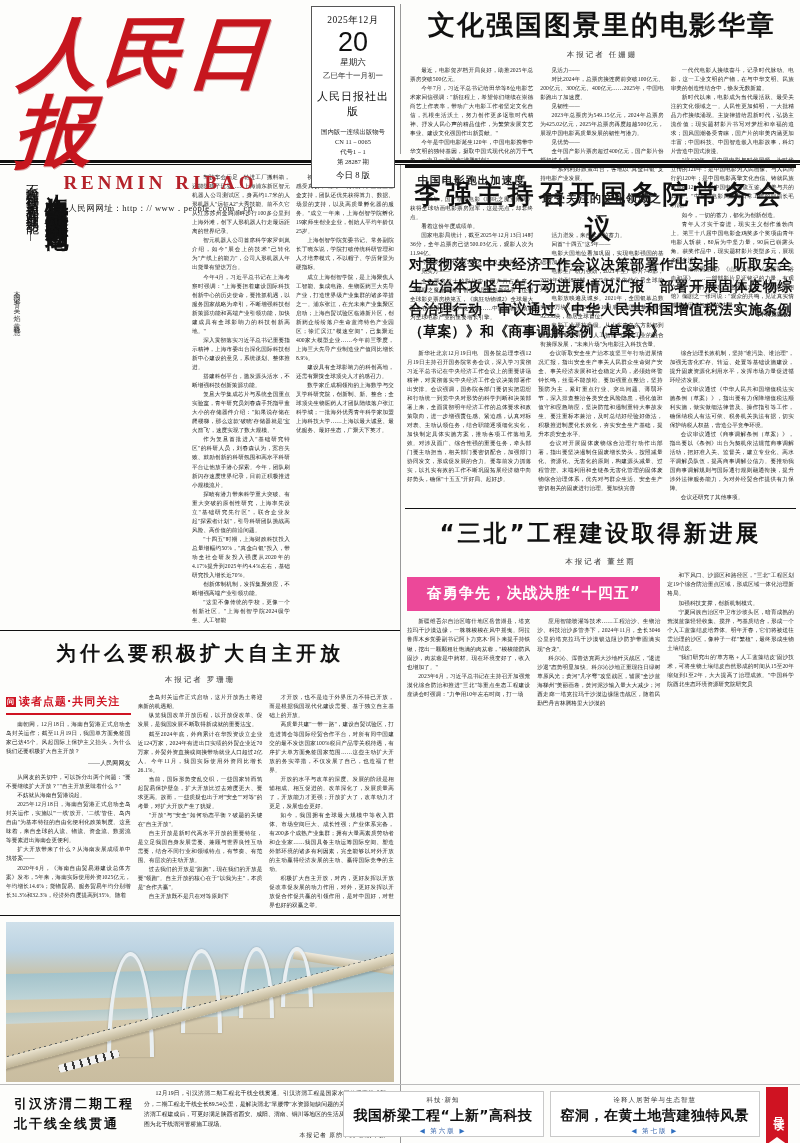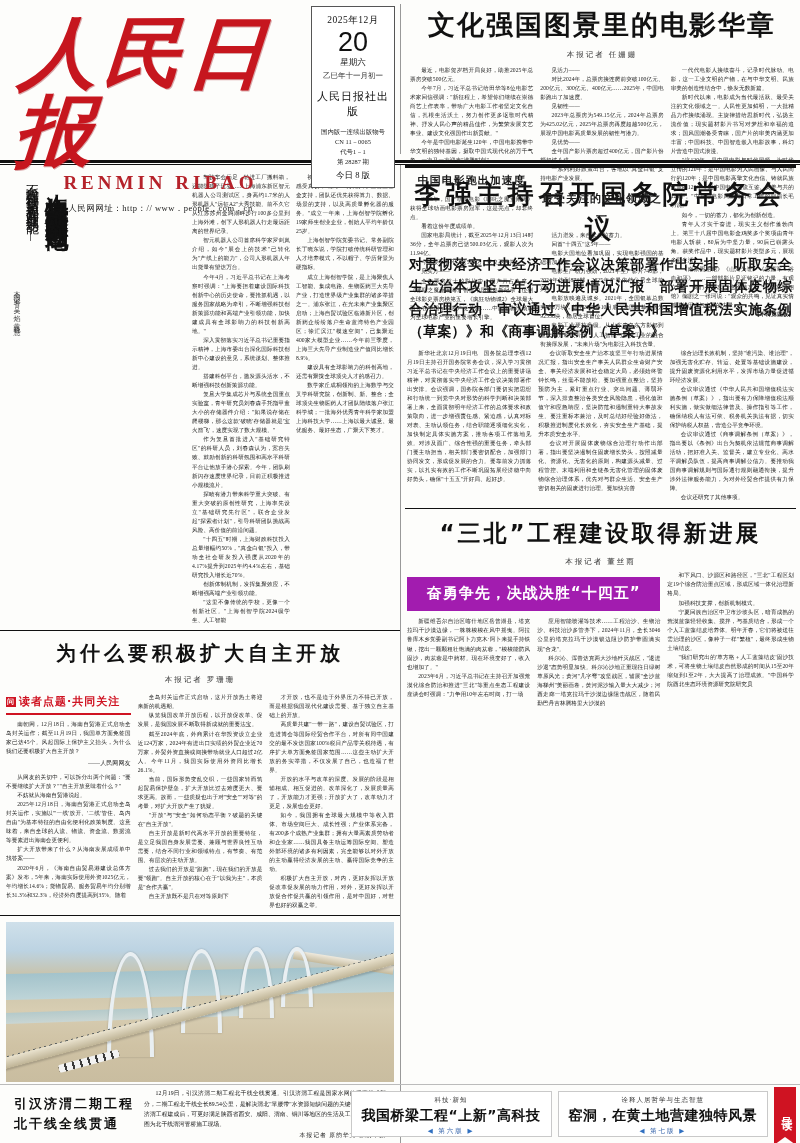--- a/index.html
+++ b/index.html
@@ -242,21 +242,21 @@
   }
   .red-tag .badge {
     display:inline-block; width:10px; height:10px;
     background:#cf1322; color:#fff; font-size:7px;
     line-height:10px; text-align:center; font-weight:bold;
   }
   .attrib { text-align: right; font-size: 6px; margin-top: 3px; }
 
   
   .red-banner {
-    background: #a21caf;
+    background: #ec4899;
     color: #fff;
     font-family: "DejaVu Sans", "Liberation Sans", sans-serif;
     font-weight: bold;
     font-size: 15px;
     letter-spacing: 1px;
     text-align: center;
     padding: 7px 0 8px;
     margin: 6px 7px 6px;
   }
 
@@ -338,21 +338,21 @@
     font-size: 5.8px;
     line-height: 1.75;
     text-align: justify;
     text-indent: 2em;
   }
   .cap-credit { text-align: right; font-size:5.8px; letter-spacing:1px; margin-top:2px;}
 
   
   .footer {
     position: absolute;
-    left: 0; right: 0; bottom: 0;
+    left: 0; right: 8px; bottom: 0;
     height: 58px;
     display: flex;
     align-items: center;
     padding: 0 4px;
     box-sizing: border-box;
     gap: 6px;
   }
   .foot-box {
     border: 1px solid #c9c9c9;
     background: #fff;

